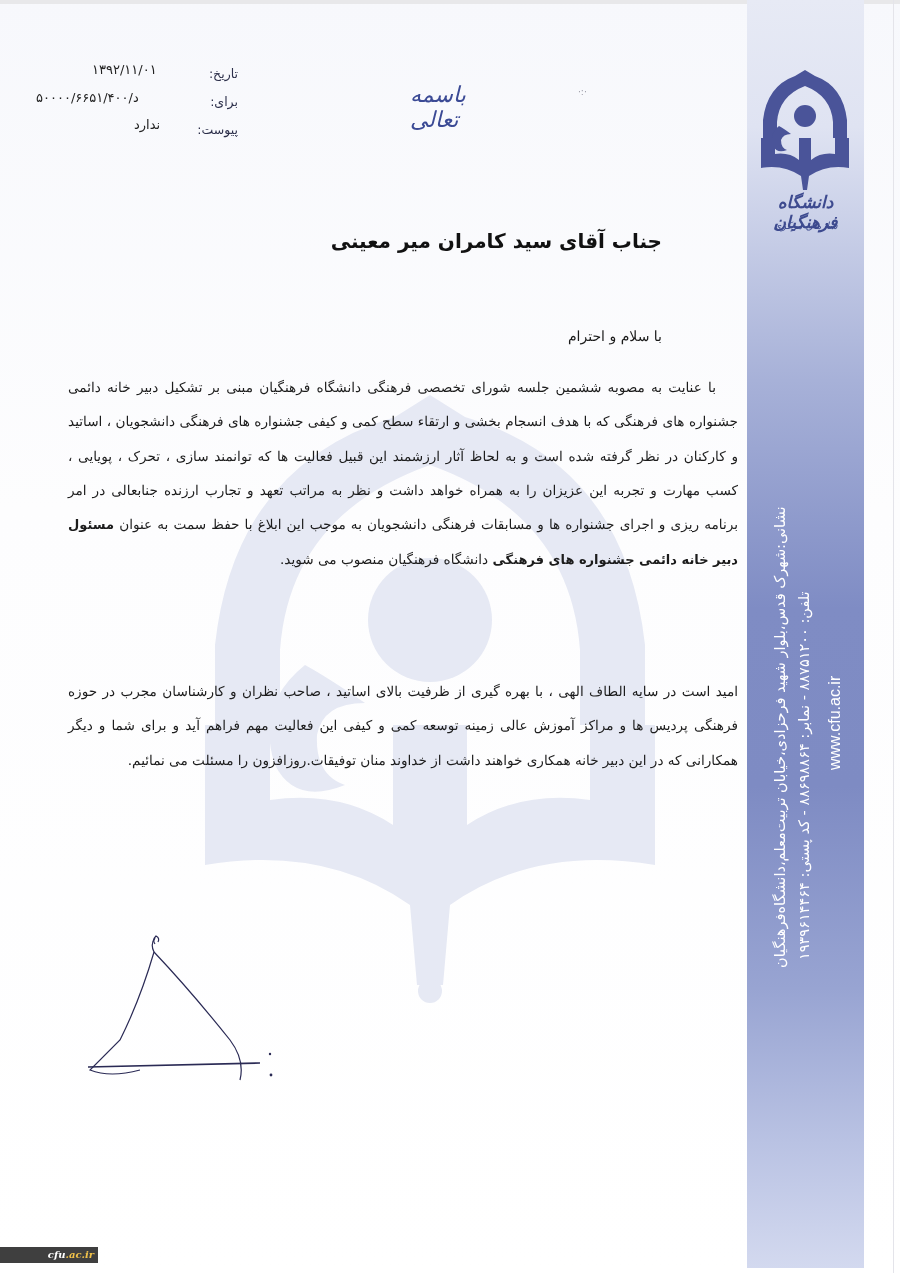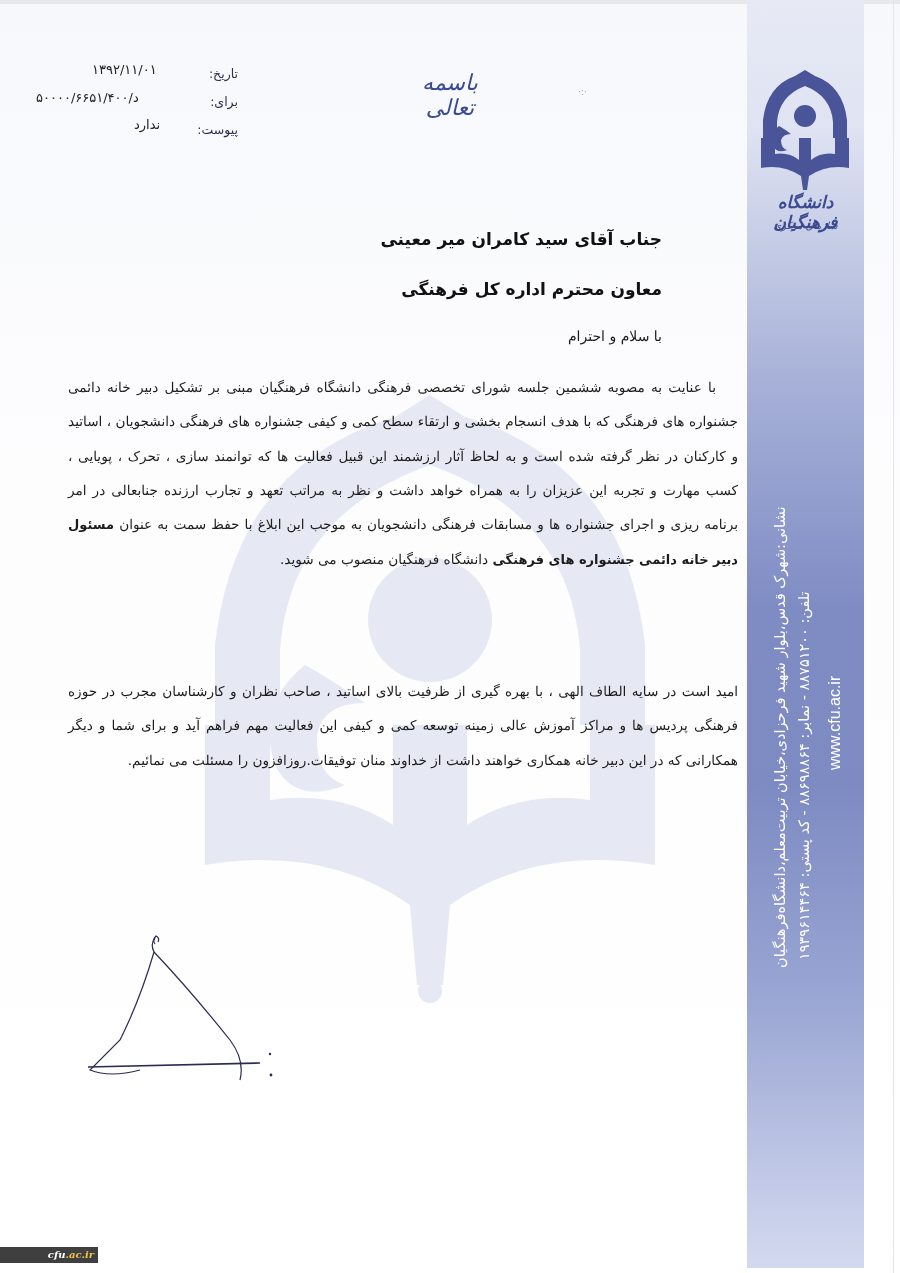--- a/index.html
+++ b/index.html
@@ -12,26 +12,26 @@
         background:linear-gradient(180deg,#e7eaf5 0%,#dfe3f2 10%,#a7b1d8 30%,#7f8cc4 48%,#7e8bc3 62%,#98a4d2 78%,#b9c2e3 90%,#d3d9ef 100%);}
   .logo{position:absolute;left:757px;top:68px;width:96px;height:180px;}
   .logo-title{position:absolute;left:753px;top:192px;width:105px;text-align:center;font-family:"DejaVu Serif",serif;font-size:17px;font-weight:bold;color:#3d4a8f;direction:rtl;font-style:italic;}
   .logo-sub{position:absolute;left:753px;top:220px;width:105px;text-align:center;font-family:"DejaVu Serif",serif;font-size:10px;color:#3d4a8f;direction:rtl;font-style:italic;}
   .vtext{position:absolute;white-space:nowrap;color:#ffffff;direction:rtl;transform-origin:0 0;transform:rotate(-90deg);}
   .addr1{left:772px;top:968px;font-size:14.5px;}
   .addr2{left:796px;top:960px;font-size:14.5px;}
   .addr3{left:826px;top:770px;font-size:16px;font-family:"Liberation Sans",sans-serif;direction:ltr;}
   .meta-label{position:absolute;font-size:12.5px;color:#2c2f4a;direction:rtl;text-align:right;width:60px;}
   .meta-val{position:absolute;font-size:13px;color:#222;text-align:left;white-space:nowrap;}
-  .bismillah{position:absolute;left:410px;top:70px;width:80px;font-family:"DejaVu Serif",serif;font-style:italic;font-size:22px;color:#3b4a95;direction:rtl;text-align:center;}
+  .bismillah{position:absolute;left:410px;top:82px;width:80px;font-family:"DejaVu Serif",serif;font-style:italic;font-size:22px;color:#3b4a95;direction:rtl;text-align:left;}
   .speck{position:absolute;left:578px;top:87px;font-size:9px;color:#9a9aa5;}
   
   .watermark{position:absolute;left:205px;top:395px;width:450px;height:610px;opacity:1;}
   
-  .heading{position:absolute;right:238px;direction:rtl;font-family:"DejaVu Sans",sans-serif;font-weight:bold;font-size:17px;color:#111;white-space:nowrap;margin-left:20px;}
+  .heading{position:absolute;right:238px;direction:rtl;font-family:"DejaVu Sans",sans-serif;font-weight:bold;font-size:20px;color:#111;white-space:nowrap;margin-left:20px;}
   .greeting{position:absolute;right:238px;top:328px;direction:rtl;font-family:"DejaVu Serif",serif;font-size:14px;white-space:nowrap;}
   .para{position:absolute;left:68px;width:670px;direction:rtl;font-family:"DejaVu Serif",serif;font-size:13.6px;line-height:34.3px;text-align:justify;text-align-last:right;color:#1c1c1c;}
   .para p{margin:0;}
   .para .indent{display:inline-block;width:22px;}
   .para b{font-family:"DejaVu Sans",sans-serif;font-weight:bold;font-size:13px;}
   .p1{top:370px;}
   .p2{top:674px;}
   
   .sig-svg{position:absolute;left:80px;top:930px;width:220px;height:170px;}
   .sig-name{position:absolute;left:88px;top:1005px;width:200px;direction:rtl;text-align:center;font-family:"DejaVu Sans",sans-serif;font-weight:bold;font-size:16px;color:#111;line-height:24px;}
@@ -83,21 +83,20 @@
     <g fill="#e6e9f4">
       <path d="M225 0 L260 22 Q420 70 440 250 L440 330 L375 330 L375 255 Q365 120 225 70 Q85 120 75 255 L75 330 L10 330 L10 250 Q30 70 190 22 Z"></path>
       <circle cx="225" cy="225" r="62"></circle>
       <path d="M100 270 Q50 310 70 370 Q90 410 140 390 Q110 380 112 340 Q118 308 160 308 Q122 282 100 270 Z"></path>
       <path d="M0 330 L0 470 Q120 450 205 510 L212 590 L238 590 L245 510 Q330 450 450 470 L450 330 L385 330 L385 405 Q315 395 262 430 L262 330 L188 330 L188 430 Q135 395 65 405 L65 330 Z"></path>
       <circle cx="225" cy="596" r="12"></circle>
     </g>
   </svg>
 
   <div class="heading" style="top:229px;">جناب آقای سید کامران میر معینی</div>
-  <div class="heading" style="top:279px;">معاون محترم اداره کل فرهنگی</div>
   <div class="greeting">با سلام و احترام</div>
 
   <div class="para p1">
     <p><span class="indent"></span><span>با عنایت به مصوبه ششمین جلسه شورای تخصصی فرهنگی دانشگاه فرهنگیان مبنی بر تشکیل دبیر خانه دائمی جشنواره های فرهنگی که با هدف انسجام بخشی و ارتقاء سطح کمی و کیفی جشنواره های فرهنگی دانشجویان ، اساتید و کارکنان در نظر گرفته شده است و به لحاظ آثار ارزشمند این قبیل فعالیت ها که توانمند سازی ، تحرک ، پویایی ، کسب مهارت و تجربه این عزیزان  را به همراه خواهد داشت و نظر به مراتب تعهد و تجارب ارزنده جنابعالی در امر  برنامه ریزی و اجرای جشنواره ها و مسابقات فرهنگی دانشجویان به موجب این ابلاغ با حفظ سمت به عنوان</span> <b>مسئول دبیر خانه دائمی جشنواره های فرهنگی</b> <span>دانشگاه فرهنگیان منصوب می شوید.</span></p>
   </div>
   <div class="para p2">
     <p>امید است در سایه الطاف الهی ، با بهره گیری از ظرفیت بالای اساتید ، صاحب نظران و کارشناسان مجرب در حوزه فرهنگی پردیس ها و مراکز آموزش عالی زمینه توسعه کمی و کیفی این فعالیت مهم فراهم آید و برای شما و دیگر همکارانی که در این دبیر خانه همکاری خواهند داشت از خداوند منان توفیقات.روزافزون را مسئلت می نمائیم.</p>
   </div>
 
   <svg class="sig-svg" viewBox="0 0 220 170">

